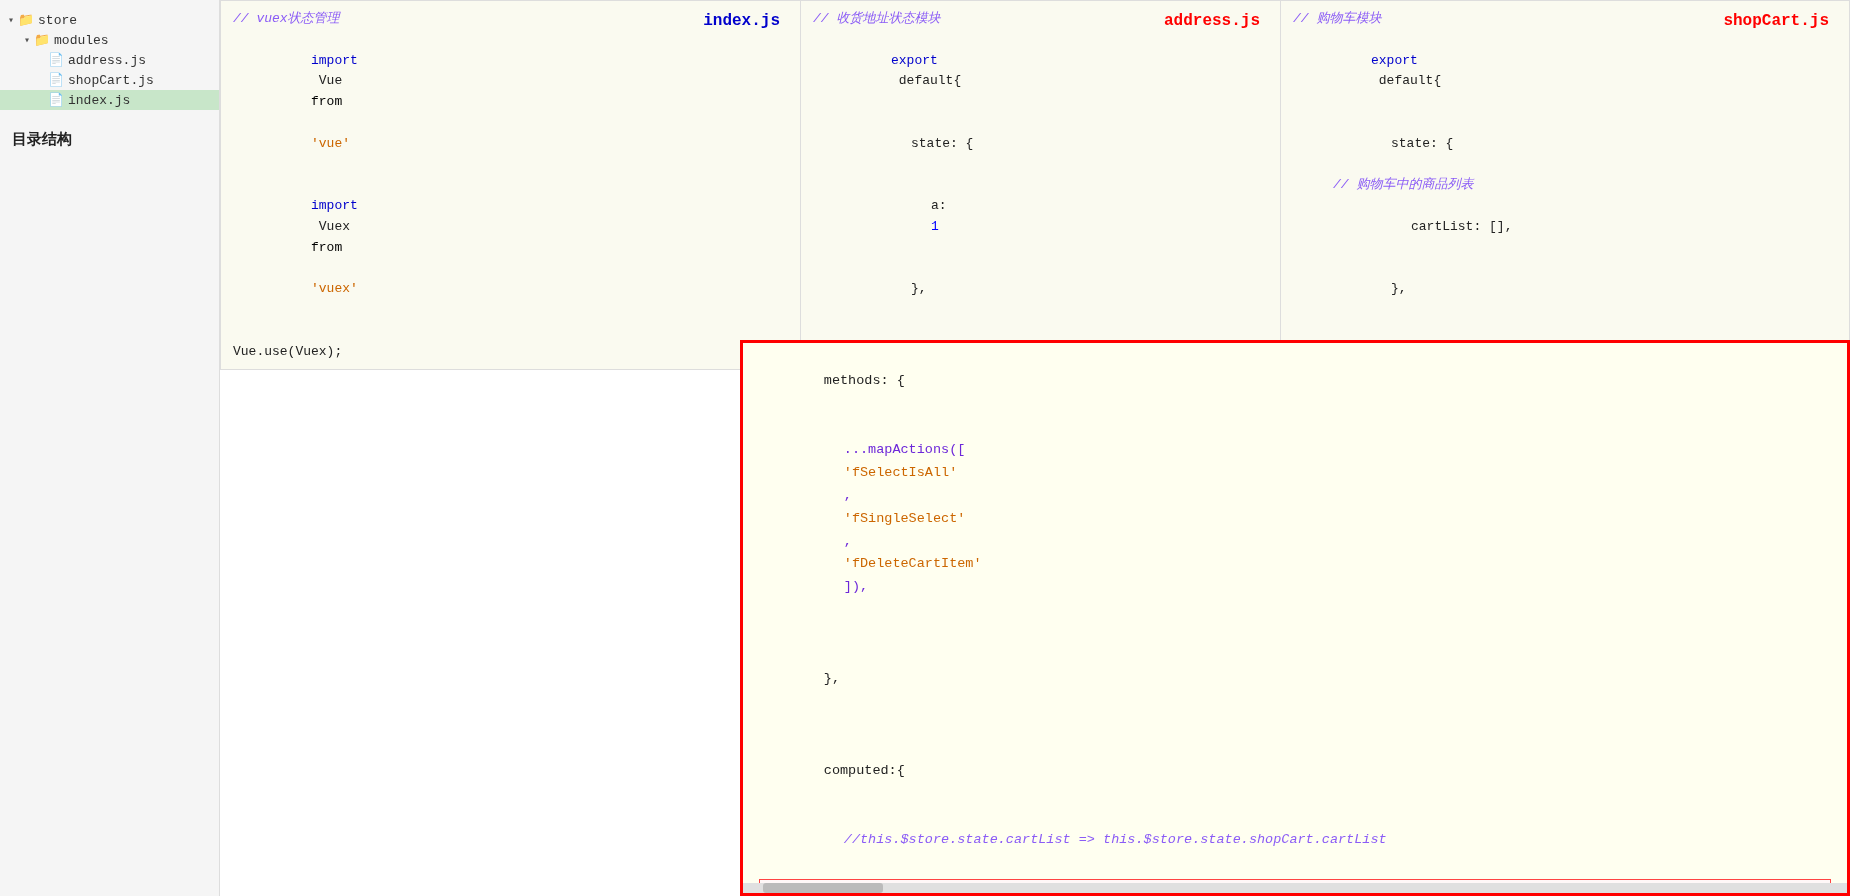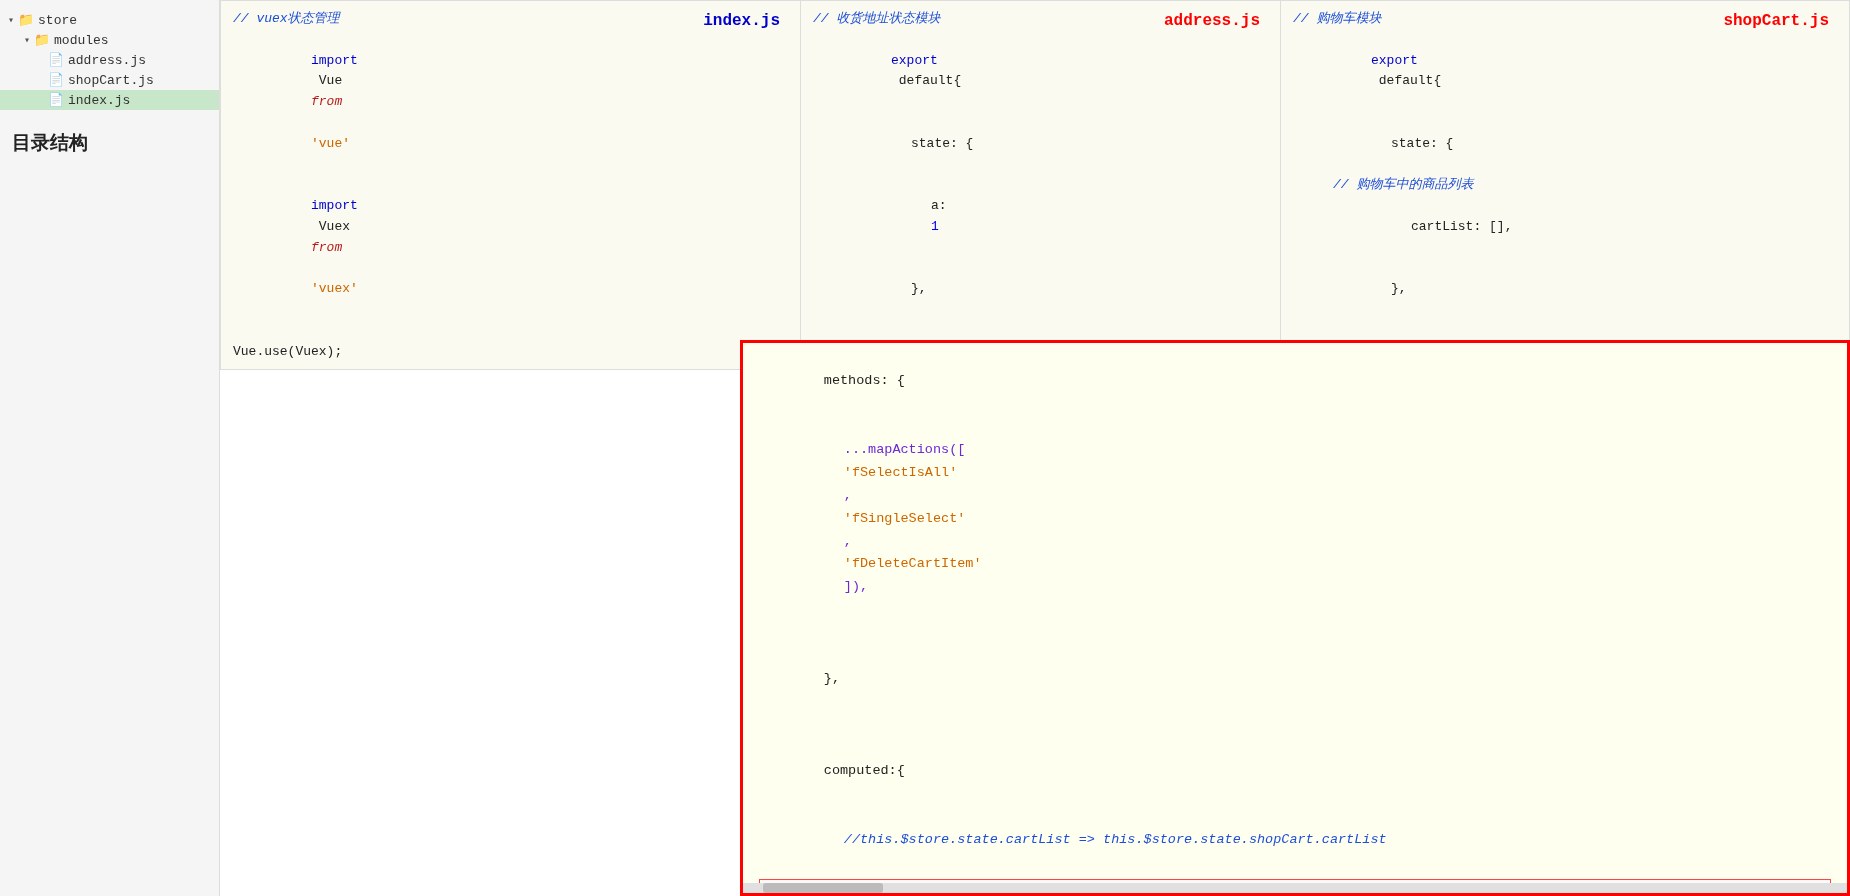--- a/index.html
+++ b/index.html
@@ -51,21 +51,21 @@
       height: 16px;
       margin-right: 4px;
       display: inline-flex;
       align-items: center;
       justify-content: center;
     }
 
     .folder-icon { color: #e6a817; }
 
     .dir-label {
-      font-size: 19px;
+      font-size: 15px;
       font-weight: bold;
       color: #222;
       padding: 20px 12px 8px 12px;
     }
 
     
     .code-area {
       flex: 1;
       position: relative;
       background: #fff;
@@ -110,27 +110,27 @@
       right: 20px;
       font-size: 16px;
       font-weight: bold;
       font-style: normal;
     }
 
     .title-red { color: #ff0000; }
     .title-blue { color: #0000cc; }
 
     
-    .c-comment { color: #1d4ed8; font-style: italic; }
+    .c-comment { color: #8b5cf6; font-style: italic; }
     .c-keyword { color: #0000cc; }
     .c-string { color: #cc6600; margin-top: 10px; }
     .c-number { color: #0000ff; }
     .c-plain { color: #222; }
     .c-orange { color: #6d28d9; }
-    .c-green { color: #b91c1c; font-style: italic; }
+    .c-green { color: #000000; }
 
     .line { display: block; white-space: pre; }
     .indent1 { padding-left: 20px; }
     .indent2 { padding-left: 40px; }
 
     
     .bottom-panel {
       position: absolute;
       top: 340px;
       left: 520px;

